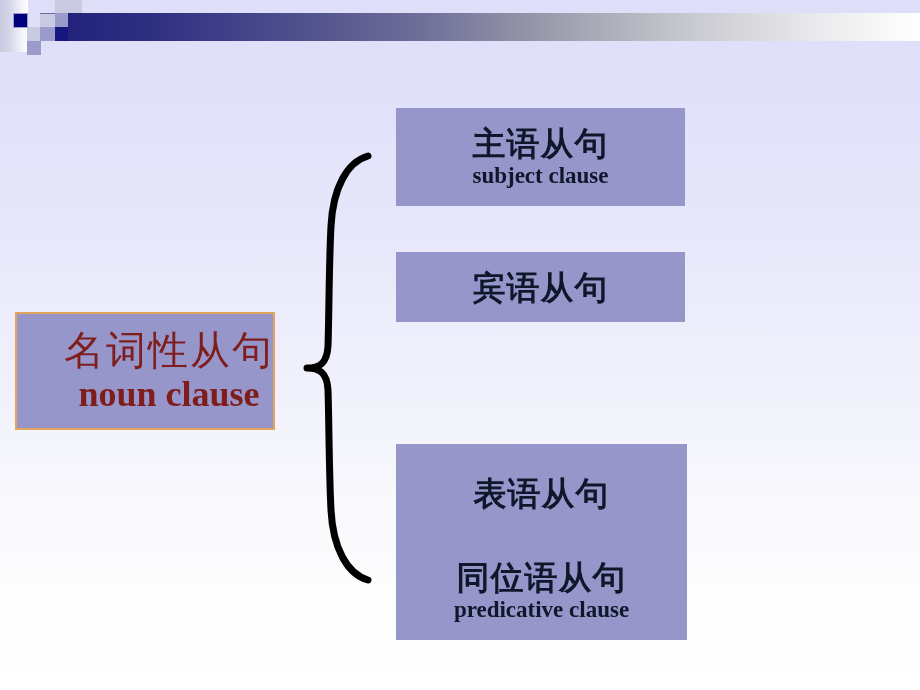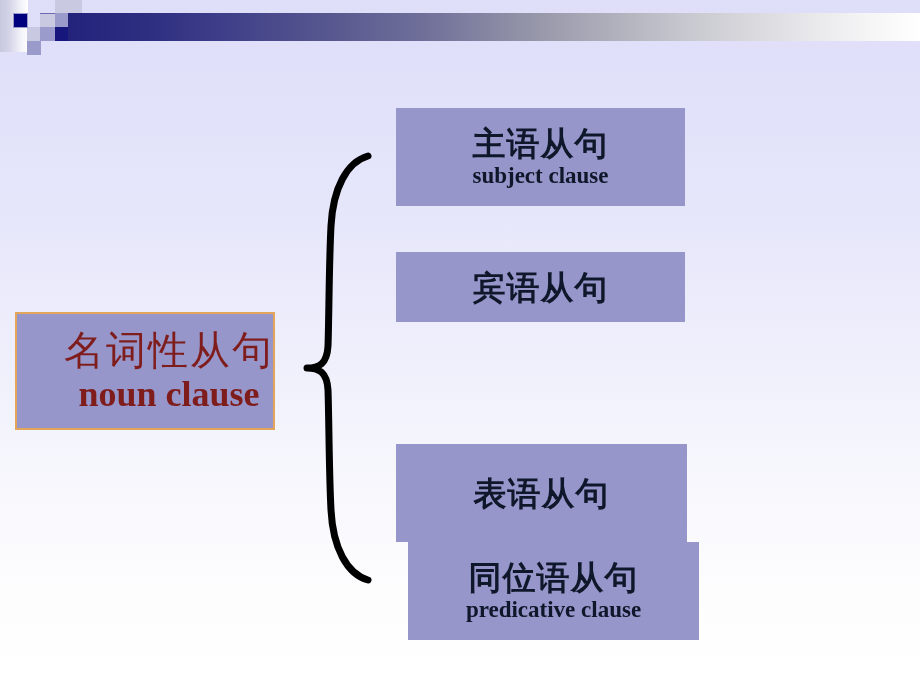--- a/index.html
+++ b/index.html
@@ -134,21 +134,21 @@
     font-family: "Liberation Serif", "DejaVu Serif", serif;
     font-weight: bold;
     font-size: 23px;
     white-space: nowrap;
     margin-top: 4px;
   }
 
   #box-subject    { left: 396px; top: 108px; width: 289px; height: 98px; }
   #box-object     { left: 396px; top: 252px; width: 289px; height: 70px; }
   #box-predicative{ left: 396px; top: 396px; width: 291px; height: 98px; margin-top: 48px; }
-  #box-appositive { left: 408px; top: 542px; width: 291px; height: 98px; }
+  #box-appositive { left: 396px; top: 542px; width: 291px; height: 98px; }
 
   
   #box-noun-clause {
     position: absolute;
     left: 15px;
     top: 312px;
     width: 260px;
     height: 118px;
     background: #9696CA;
     border: 2px solid #E2A55A;

